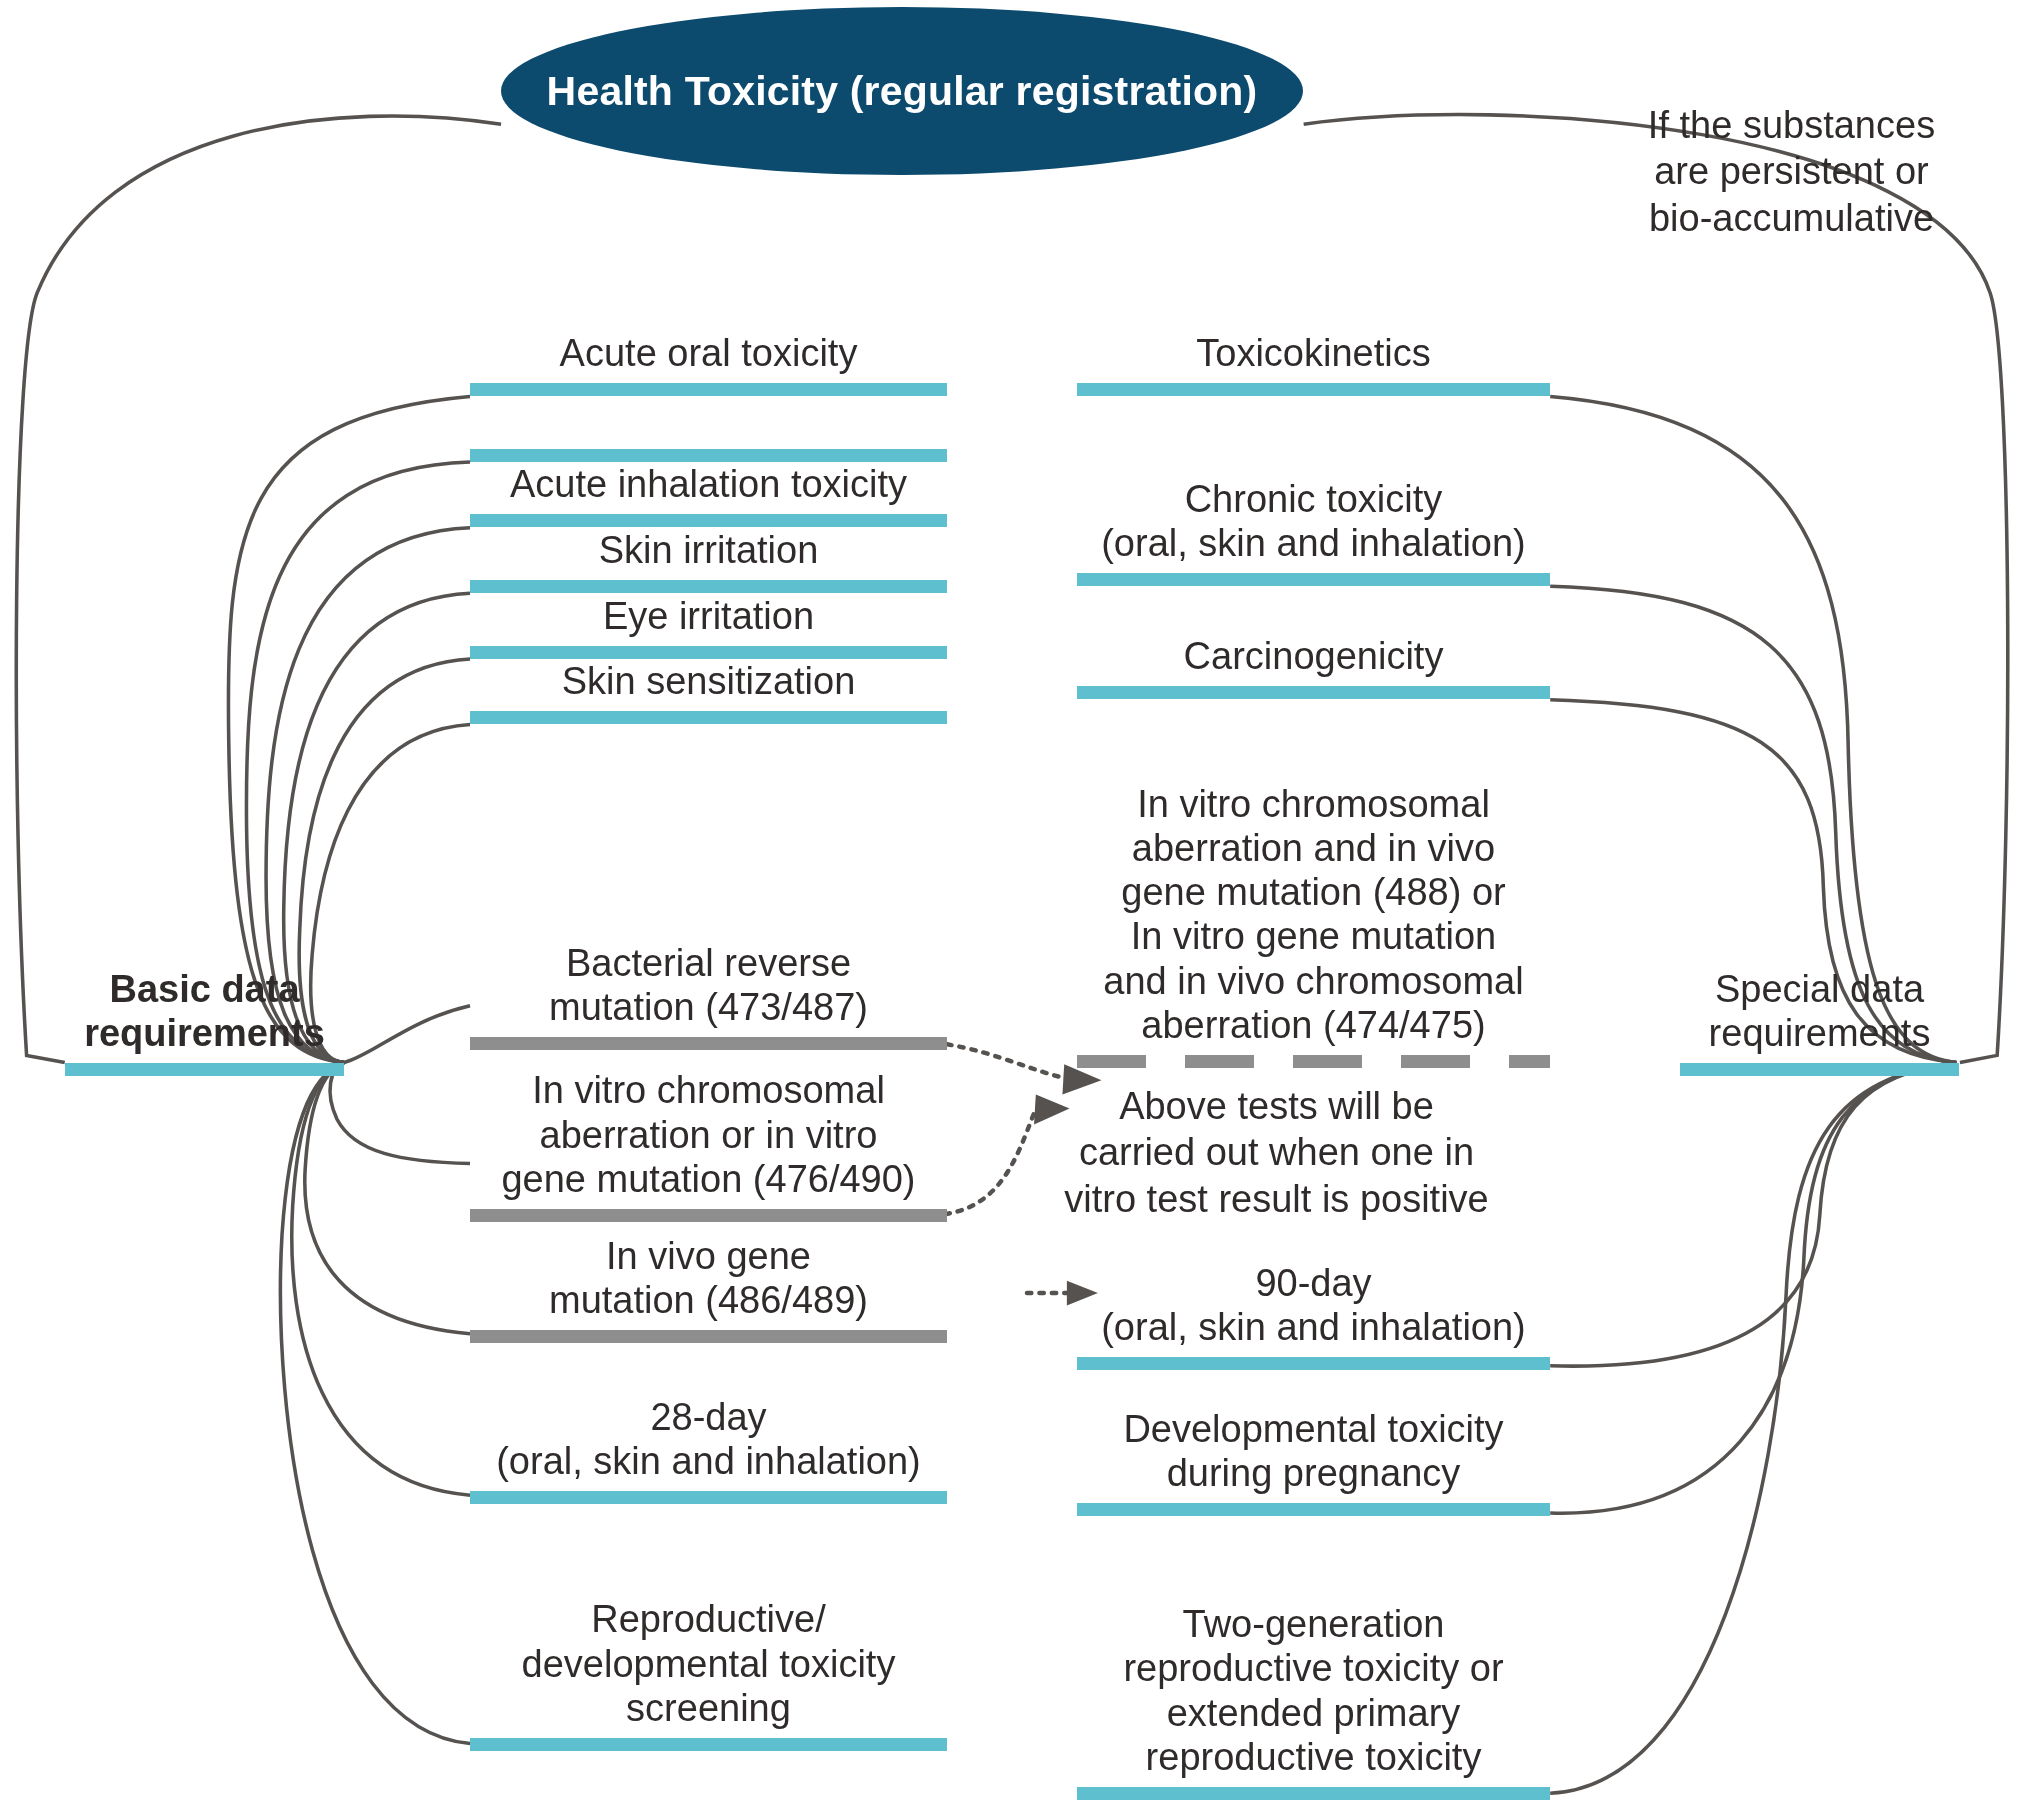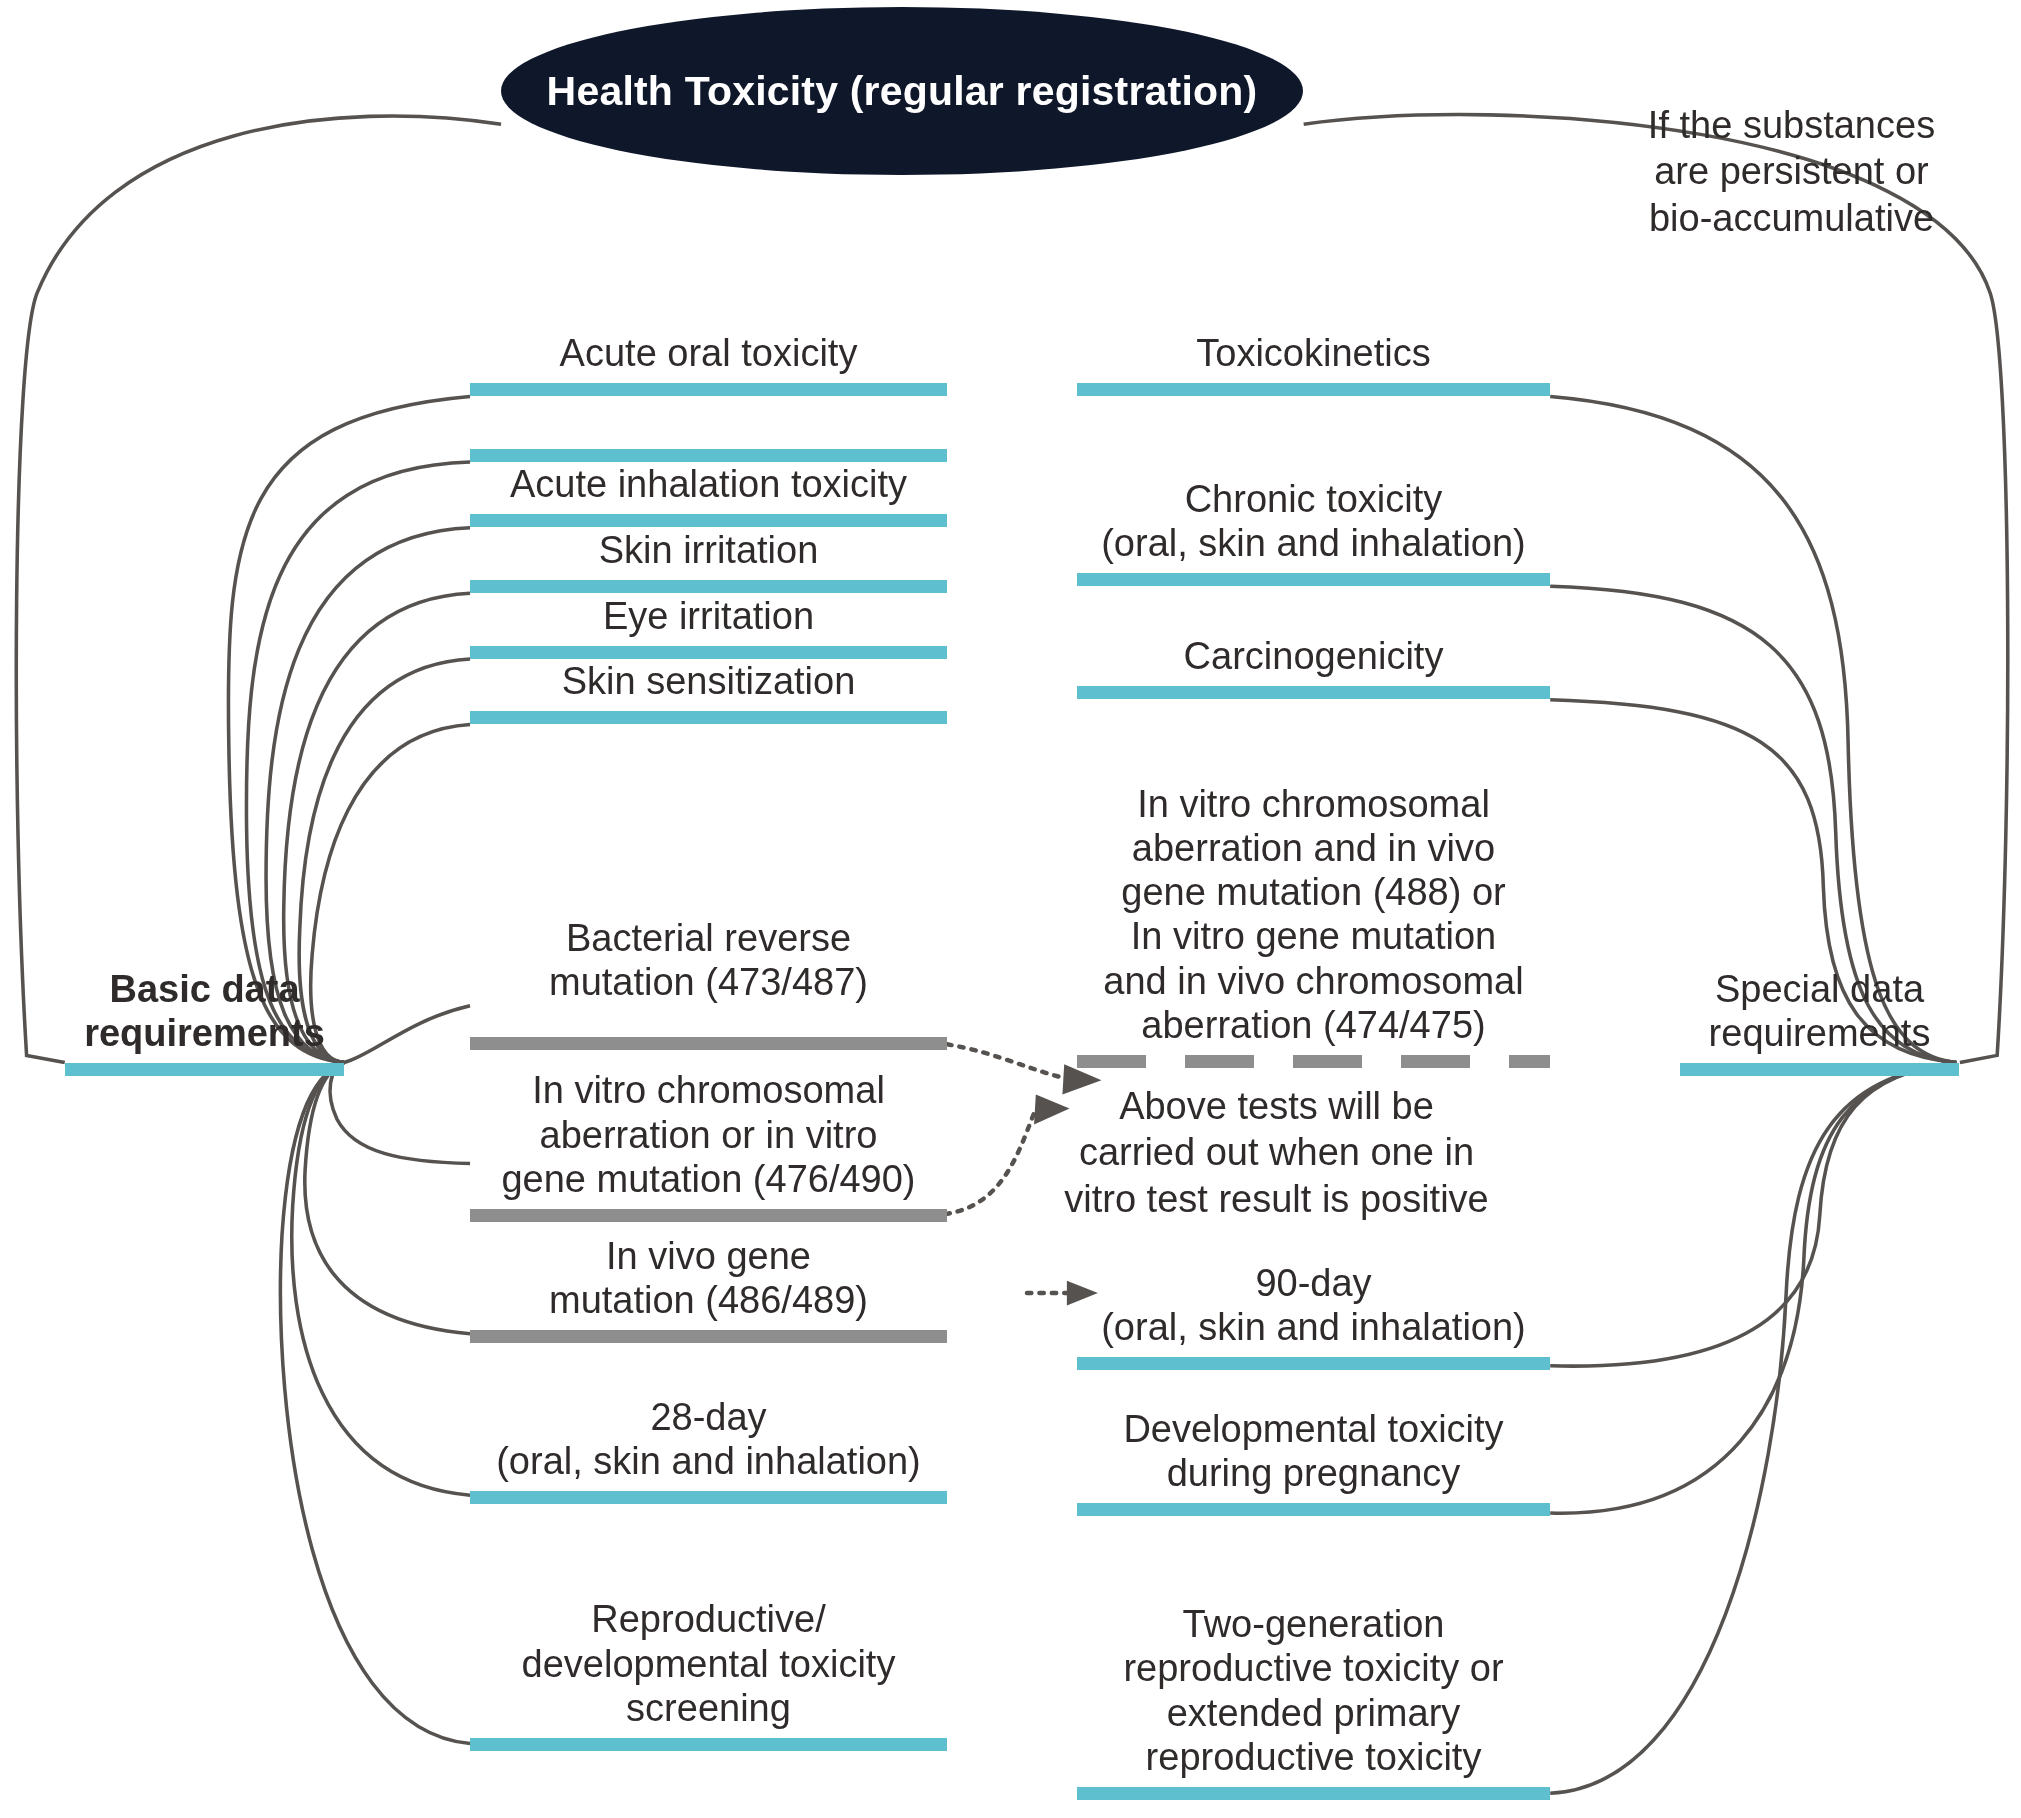--- a/index.html
+++ b/index.html
@@ -3,21 +3,21 @@
 <meta charset="utf-8">
 <style>
   html,body{margin:0;padding:0;background:#ffffff;}
   body{width:2022px;height:1819px;position:relative;overflow:hidden;
        font-family:"Liberation Sans","DejaVu Sans",sans-serif;color:#2f2b2a;}
   #stage{position:absolute;left:0;top:0;width:2022px;height:1819px;}
   svg.links{position:absolute;left:0;top:0;width:2022px;height:1819px;pointer-events:none;}
 
   
   .hub{position:absolute;left:501px;top:7px;width:802px;height:168px;
-       background:#0f172a;border-radius:50%;
+       background:#0c4a6e;border-radius:50%;
        display:flex;align-items:center;justify-content:center;text-align:center;}
   .hub-txt{color:#ffffff;font-weight:bold;font-size:41px;line-height:1.22;letter-spacing:0.2px;}
 
   
   .node{position:absolute;display:flex;flex-direction:column;justify-content:flex-end;}
   .node .cap{text-align:center;font-size:38px;line-height:1.16;
              white-space:pre-line;padding-bottom:8px;}
   .rule{height:13.3px;background:#5ebfcf;width:100%;}
   .rule.gray{background:#8e8e8e;}
   .rule.dashed{background:transparent;
@@ -112,21 +112,21 @@
   <div class="node" style="left:470px;top:525px;width:477px;height:68px;">
     <div class="cap">Skin irritation</div>
     <div class="rule"></div>
   </div>
 
   <div class="node" style="left:470px;top:656px;width:477px;height:68px;">
     <div class="cap">Skin sensitization</div>
     <div class="rule"></div>
   </div>
 
-  <div class="node" style="left:470px;top:904px;width:477px;height:146px;gap:25px;">
+  <div class="node" style="left:470px;top:904px;width:477px;height:146px;">
     <div class="cap">Bacterial reverse
 mutation (473/487)</div>
     <div class="rule gray"></div>
   </div>
 
   <div class="node" style="left:470px;top:1018px;width:477px;height:204px;">
     <div class="cap">In vitro chromosomal
 aberration or in vitro
 gene mutation (476/490)</div>
     <div class="rule gray"></div>

